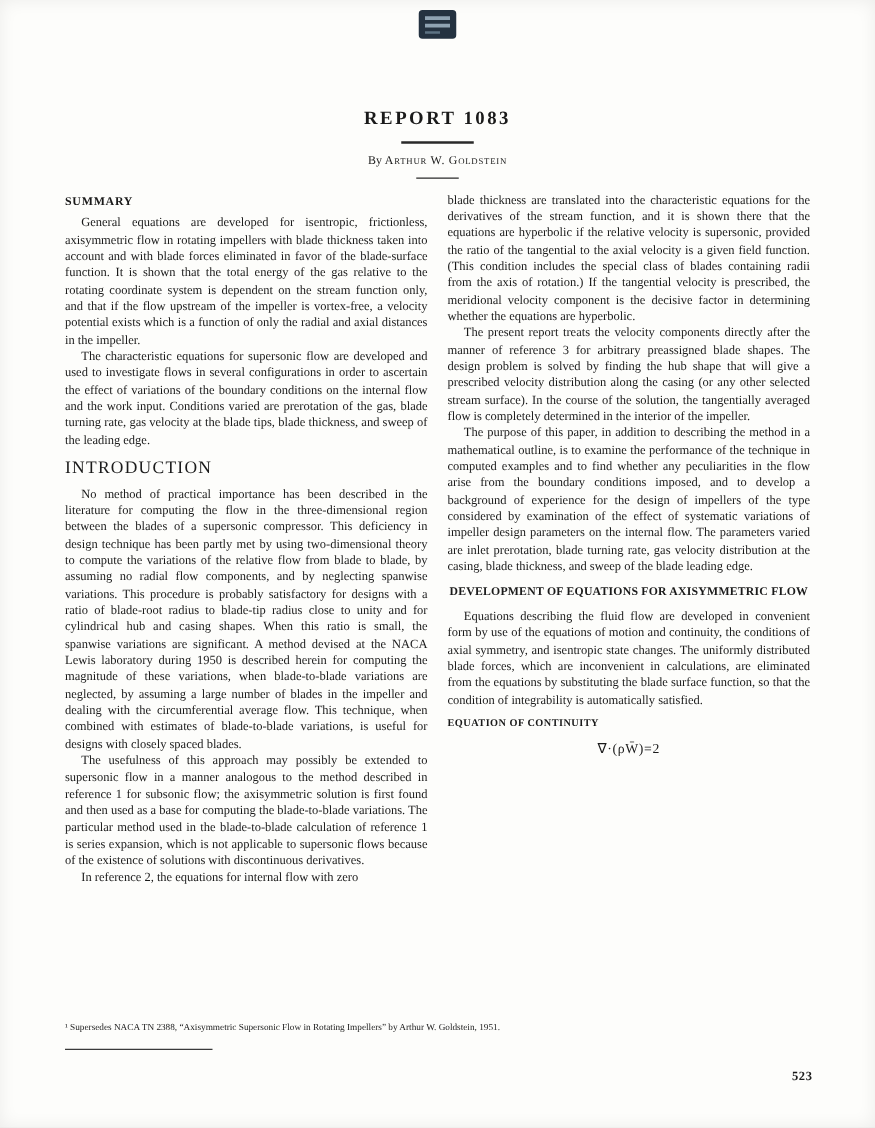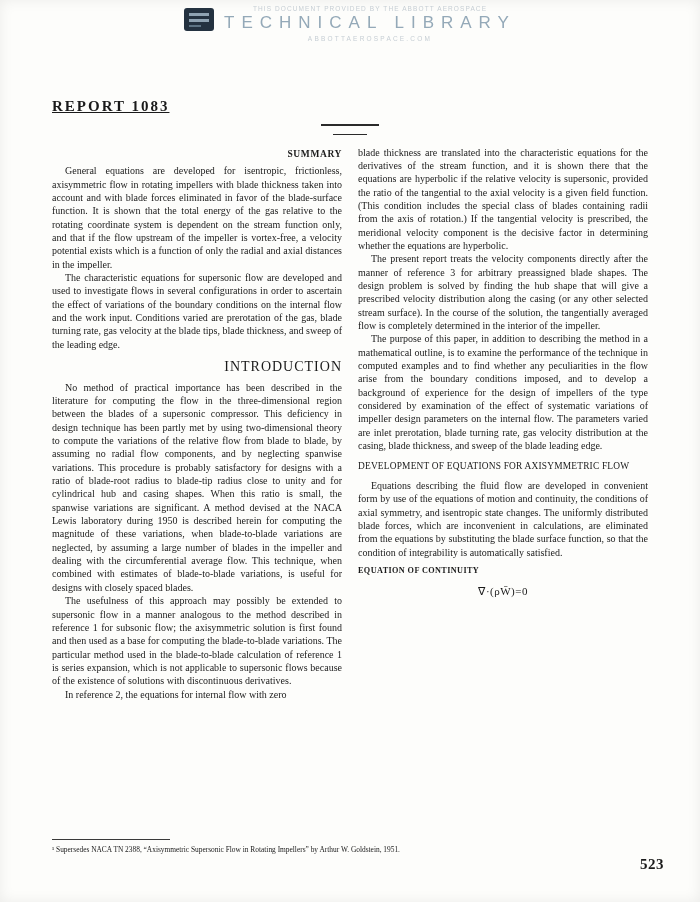--- a/index.html
+++ b/index.html
@@ -51,21 +51,22 @@
   }
   .library {
     font-size: 17px; letter-spacing: 7px; color: #94a9b8;
     font-weight: 400; margin-top: 1px; white-space: nowrap;
   }
   .site { font-size: 6.5px; letter-spacing: 2.2px; color: #c6ced4; margin-top: 2px; }
 
   
   .report-number {
     margin-top: 56px;
-    font-size: 15px; font-weight: bold; letter-spacing: 2px; text-decoration: underline;
+    text-align: center;
+    font-size: 15px; font-weight: bold; letter-spacing: 2px;
   }
   .rule-report { width: 58px; height: 1.5px; background: #2a2a2a; margin: 9px auto 0; }
   .title {
     margin-top: 13px;
     text-align: center;
     font-size: 12.5px; font-weight: bold; letter-spacing: 0.4px;
   }
   .title sup { font-size: 7.5px; }
   .byline { margin-top: 9px; text-align: center; font-size: 9.5px; }
   .byline .author { font-variant: small-caps; letter-spacing: 0.6px; }
@@ -80,69 +81,65 @@
   .col {
     flex: 1 1 0;
     font-size: 10px;
     line-height: 1.335;
     text-align: justify;
   }
   .col p { margin: 0; }
   .indent { text-indent: 13px; }
   .italic { }
   .col-heading {
-    text-align: right; font-weight: bold;
+    text-align: left; font-weight: bold;
     font-size: 9.5px; letter-spacing: 0.6px;
     margin: 2px 0 4px;
   }
   .col-heading.intro { margin-top: 7px; font-weight: normal; letter-spacing: 1px; font-size: 14px; }
   .section-heading {
-    font-weight: normal;
+    text-align: center; font-weight: bold;
     font-size: 9.4px; letter-spacing: 0.2px;
     margin: 8px 0 6px;
   }
   .sub-heading {
     text-align: left; font-weight: bold;
     font-size: 8.2px; letter-spacing: 0.4px;
     margin: 7px 0 3px;
   }
   .equation {
     text-align: center;
     font-size: 11px;
     margin-top: 7px;
     letter-spacing: 0.5px;
   }
 
   
   .footnote-rule { position: absolute; left: 52px; top: 839px; width: 118px; height: 1px; background: #3a3a3a; }
   .footnote {
-    position: absolute; left: 52px; top: 845px; width: 470px;
+    position: absolute; left: 52px; top: 817px; width: 470px;
     font-size: 7.4px; line-height: 1.3;
   }
   .page-number {
-    position: absolute; right: 36px; top: 856px;
-    font-size: 15px; font-weight: bold; letter-spacing: 0.5px;
+    position: absolute; right: 50px; top: 856px;
+    font-size: 10px; font-weight: bold; letter-spacing: 0.5px;
   }
 </style>
 </head>
 <body>
 
 <div class="page">
 
   <div class="header">
     <div class="logo"></div>
-    <div class="header-text">
-      <div class="provider">THIS DOCUMENT PROVIDED BY THE ABBOTT AEROSPACE</div>
-      <div class="library">TECHNICAL LIBRARY</div>
-      <div class="site">ABBOTTAEROSPACE.COM</div>
-    </div>
   </div>
 
   <div class="report-number">REPORT 1083</div>
   <div class="rule-report"></div>
+  <div class="byline"><span>By</span> <span class="author">Arthur W. Goldstein</span></div>
   <div class="rule-byline"></div>
 
   <div class="columns">
 
     <div class="col">
       <div class="col-heading">SUMMARY</div>
       <p class="italic indent">General equations are developed for isentropic, frictionless, axisymmetric flow in rotating impellers with blade thickness taken into account and with blade forces eliminated in favor of the blade-surface function.  It is shown that the total energy of the gas relative to the rotating coordinate system is dependent on the stream function only, and that if the flow upstream of the impeller is vortex-free, a velocity potential exists which is a function of only the radial and axial distances in the impeller.</p>
       <p class="italic indent">The characteristic equations for supersonic flow are developed and used to investigate flows in several configurations in order to ascertain the effect of variations of the boundary conditions on the internal flow and the work input.  Conditions varied are prerotation of the gas, blade turning rate, gas velocity at the blade tips, blade thickness, and sweep of the leading edge.</p>
       <div class="col-heading intro">INTRODUCTION</div>
       <p class="indent">No method of practical importance has been described in the literature for computing the flow in the three-dimensional region between the blades of a supersonic compressor. This deficiency in design technique has been partly met by using two-dimensional theory to compute the variations of the relative flow from blade to blade, by assuming no radial flow components, and by neglecting spanwise variations. This procedure is probably satisfactory for designs with a ratio of blade-root radius to blade-tip radius close to unity and for cylindrical hub and casing shapes.  When this ratio is small, the spanwise variations are significant.  A method devised at the NACA Lewis laboratory during 1950 is described herein for computing the magnitude of these variations, when blade-to-blade variations are neglected, by assuming a large number of blades in the impeller and dealing with the circumferential average flow.  This technique, when combined with estimates of blade-to-blade variations, is useful for designs with closely spaced blades.</p>
@@ -150,21 +147,21 @@
       <p class="indent">In reference 2, the equations for internal flow with zero</p>
     </div>
 
     <div class="col">
       <p>blade thickness are translated into the characteristic equations for the derivatives of the stream function, and it is shown there that the equations are hyperbolic if the relative velocity is supersonic, provided the ratio of the tangential to the axial velocity is a given field function.  (This condition includes the special class of blades containing radii from the axis of rotation.)  If the tangential velocity is prescribed, the meridional velocity component is the decisive factor in determining whether the equations are hyperbolic.</p>
       <p class="indent">The present report treats the velocity components directly after the manner of reference 3 for arbitrary preassigned blade shapes.  The design problem is solved by finding the hub shape that will give a prescribed velocity distribution along the casing (or any other selected stream surface).  In the course of the solution, the tangentially averaged flow is completely determined in the interior of the impeller.</p>
       <p class="indent">The purpose of this paper, in addition to describing the method in a mathematical outline, is to examine the performance of the technique in computed examples and to find whether any peculiarities in the flow arise from the boundary conditions imposed, and to develop a background of experience for the design of impellers of the type considered by examination of the effect of systematic variations of impeller design parameters on the internal flow.  The parameters varied are inlet prerotation, blade turning rate, gas velocity distribution at the casing, blade thickness, and sweep of the blade leading edge.</p>
       <div class="section-heading">DEVELOPMENT OF EQUATIONS FOR AXISYMMETRIC FLOW</div>
       <p class="indent">Equations describing the fluid flow are developed in convenient form by use of the equations of motion and continuity, the conditions of axial symmetry, and isentropic state changes.  The uniformly distributed blade forces, which are inconvenient in calculations, are eliminated from the equations by substituting the blade surface function, so that the condition of integrability is automatically satisfied.</p>
       <div class="sub-heading">EQUATION OF CONTINUITY</div>
-      <div class="equation">∇·(ρW̄)=0</div>
+      <div class="equation">∇·(ρW̄)=2</div>
     </div>
 
   </div>
 
   <div class="footnote-rule"></div>
   <div class="footnote">¹ Supersedes NACA TN 2388, “Axisymmetric Supersonic Flow in Rotating Impellers” by Arthur W. Goldstein, 1951.</div>
   <div class="page-number">523</div>
 
 </div>
 

